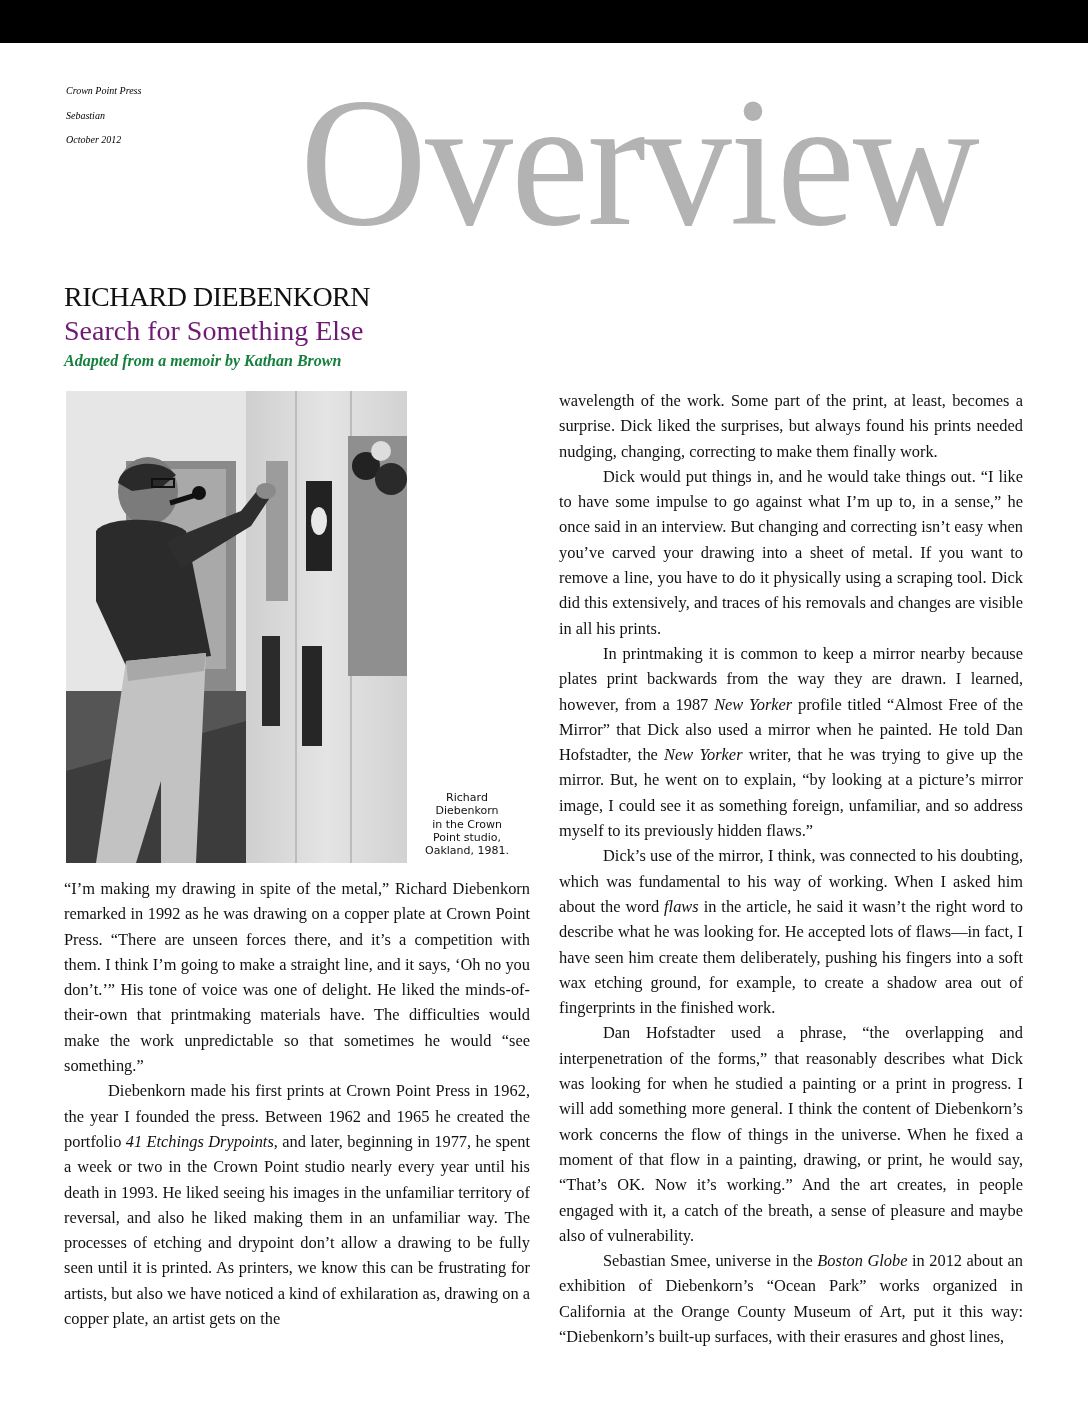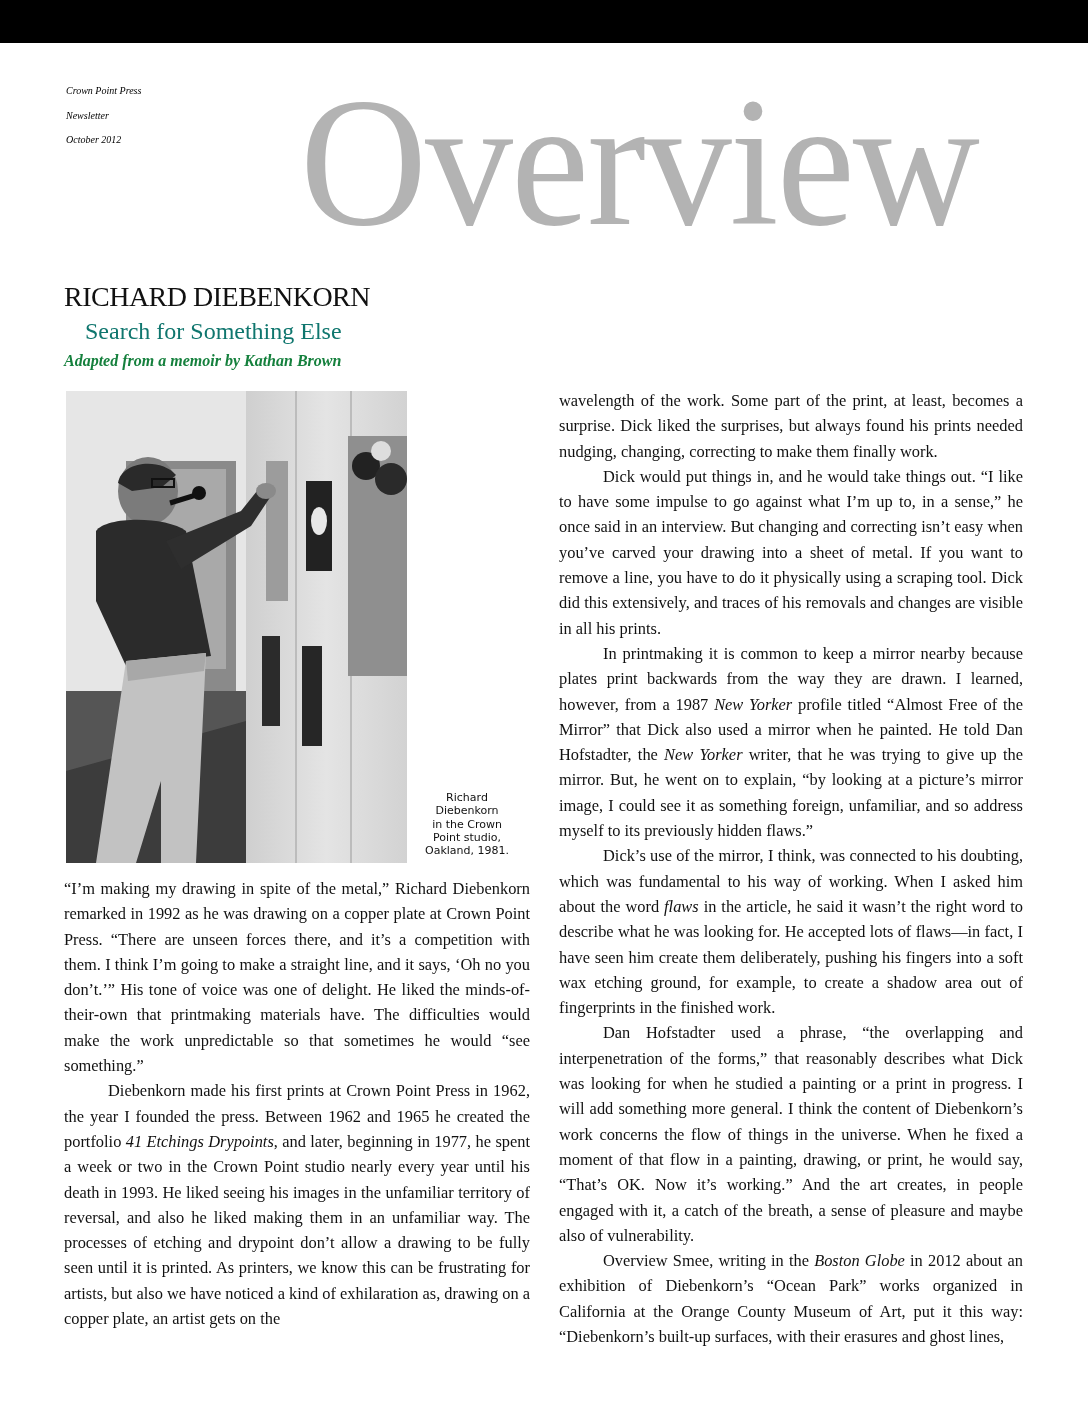--- a/index.html
+++ b/index.html
@@ -10,21 +10,21 @@
   .top-bar { position: absolute; left: 0; top: 0; width: 1088px; height: 43px; background: #000; }
   .masthead-meta { position: absolute; left: 66px; top: 79px; font-style: italic; font-size: 10px; line-height: 24.5px; color: #000000; }
   .masthead-meta div { white-space: nowrap; }
   .masthead-title {
     position: absolute; left: 300px; top: 70px; font-size: 176px; line-height: 1;
     color: #b3b3b3; letter-spacing: -2px; white-space: nowrap; font-family: "Liberation Serif", "DejaVu Serif", serif;
     transform: scaleY(1.05); transform-origin: top left;
   }
   .article-head { position: absolute; left: 64px; top: 281px; }
   .article-title { font-size: 28px; line-height: 32px; letter-spacing: -0.5px; color: #111; white-space: nowrap; }
-  .article-subtitle { font-size: 24px; line-height: 28px; margin-top: 4px; color: #0f766e; white-space: nowrap; margin-left: 21px; }
+  .article-subtitle { font-size: 28px; line-height: 28px; margin-top: 4px; color: #701a75; white-space: nowrap; }
   .article-byline { font-size: 16px; font-style: italic; font-weight: bold; margin-top: 7px; color: #15803d; white-space: nowrap; }
 
   .photo {
     position: absolute; left: 66px; top: 391px; width: 341px; height: 472px; overflow: hidden;
     background: #d8d8d8;
   }
   .photo svg { display: block; }
   .photo-caption {
     position: absolute; left: 425px; top: 791px; font-family: "DejaVu Sans", sans-serif;
     font-size: 11px; line-height: 13.3px; color: #111;
@@ -38,21 +38,21 @@
   .col p.indent { text-indent: 44px; }
   .col .it { font-style: italic; }
 </style>
 </head>
 <body>
 
 <div class="top-bar"></div>
 
 <div class="masthead-meta">
   <div>Crown Point Press</div>
-  <div>Newsletter</div>
+  <div>Sebastian</div>
   <div>October 2012</div>
 </div>
 
 <div class="masthead-title">Overview</div>
 
 <div class="article-head">
   <div class="article-title">RICHARD DIEBENKORN</div>
   <div class="article-subtitle">Search for Something Else</div>
   <div class="article-byline">Adapted from a memoir by Kathan Brown</div>
 </div>
@@ -117,14 +117,14 @@
   <p>“I’m making my drawing in spite of the metal,” Richard Diebenkorn remarked in 1992 as he was drawing on a copper plate at Crown Point Press. “There are unseen forces there, and it’s a competition with them. I think I’m going to make a straight line, and it says, ‘Oh no you don’t.’” His tone of voice was one of delight. He liked the minds-of-their-own that printmaking materials have. The difficulties would make the work unpredictable so that sometimes he would “see something.”</p>
   <p class="indent"><span>Diebenkorn made his first prints at Crown Point Press in 1962, the year I founded the press. Between 1962 and 1965 he created the portfolio </span><span class="it">41 Etchings Drypoints</span><span>, and later, beginning in 1977, he spent a week or two in the Crown Point studio nearly every year until his death in 1993. He liked seeing his images in the unfamiliar territory of reversal, and also he liked making them in an unfamiliar way. The processes of etching and drypoint don’t allow a drawing to be fully seen until it is printed. As printers, we know this can be frustrating for artists, but also we have noticed a kind of exhilaration as, drawing on a copper plate, an artist gets on the</span></p>
 </div>
 
 <div class="col col-right">
   <p>wavelength of the work. Some part of the print, at least, becomes a surprise. Dick liked the surprises, but always found his prints needed nudging, changing, correcting to make them finally work.</p>
   <p class="indent">Dick would put things in, and he would take things out. “I like to have some impulse to go against what I’m up to, in a sense,” he once said in an interview. But changing and correcting isn’t easy when you’ve carved your drawing into a sheet of metal. If you want to remove a line, you have to do it physically using a scraping tool. Dick did this extensively, and traces of his removals and changes are visible in all his prints.</p>
   <p class="indent"><span>In printmaking it is common to keep a mirror nearby because plates print backwards from the way they are drawn. I learned, however, from a 1987 </span><span class="it">New Yorker</span><span> profile titled “Almost Free of the Mirror” that Dick also used a mirror when he painted. He told Dan Hofstadter, the </span><span class="it">New Yorker</span><span> writer, that he was trying to give up the mirror. But, he went on to explain, “by looking at a picture’s mirror image, I could see it as something foreign, unfamiliar, and so address myself to its previously hidden flaws.”</span></p>
   <p class="indent"><span>Dick’s use of the mirror, I think, was connected to his doubting, which was fundamental to his way of working. When I asked him about the word </span><span class="it">flaws</span><span> in the article, he said it wasn’t the right word to describe what he was looking for. He accepted lots of flaws—in fact, I have seen him create them deliberately, pushing his fingers into a soft wax etching ground, for example, to create a shadow area out of fingerprints in the finished work.</span></p>
   <p class="indent">Dan Hofstadter used a phrase, “the overlapping and interpenetration of the forms,” that reasonably describes what Dick was looking for when he studied a painting or a print in progress. I will add something more general. I think the content of Diebenkorn’s work concerns the flow of things in the universe. When he fixed a moment of that flow in a painting, drawing, or print, he would say, “That’s OK. Now it’s working.” And the art creates, in people engaged with it, a catch of the breath, a sense of pleasure and maybe also of vulnerability.</p>
-  <p class="indent"><span>Overview Smee, writing in the </span><span class="it">Boston Globe</span><span> in 2012 about an exhibition of Diebenkorn’s “Ocean Park” works organized in California at the Orange County Museum of Art, put it this way: “Diebenkorn’s built-up surfaces, with their erasures and ghost lines,</span></p>
+  <p class="indent"><span>Sebastian Smee, universe in the </span><span class="it">Boston Globe</span><span> in 2012 about an exhibition of Diebenkorn’s “Ocean Park” works organized in California at the Orange County Museum of Art, put it this way: “Diebenkorn’s built-up surfaces, with their erasures and ghost lines,</span></p>
 </div>
 
 </body></html>

